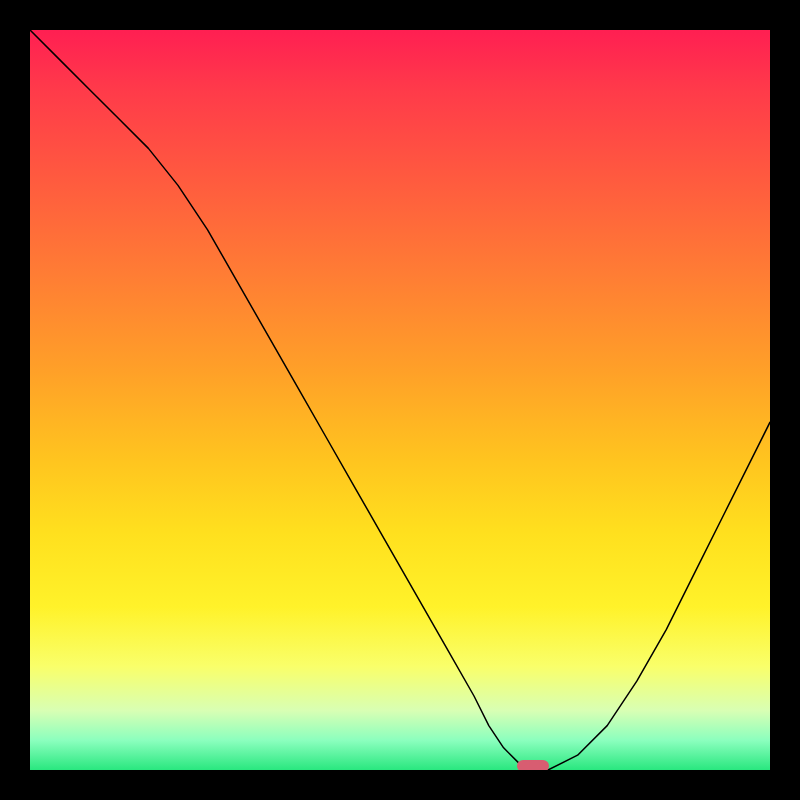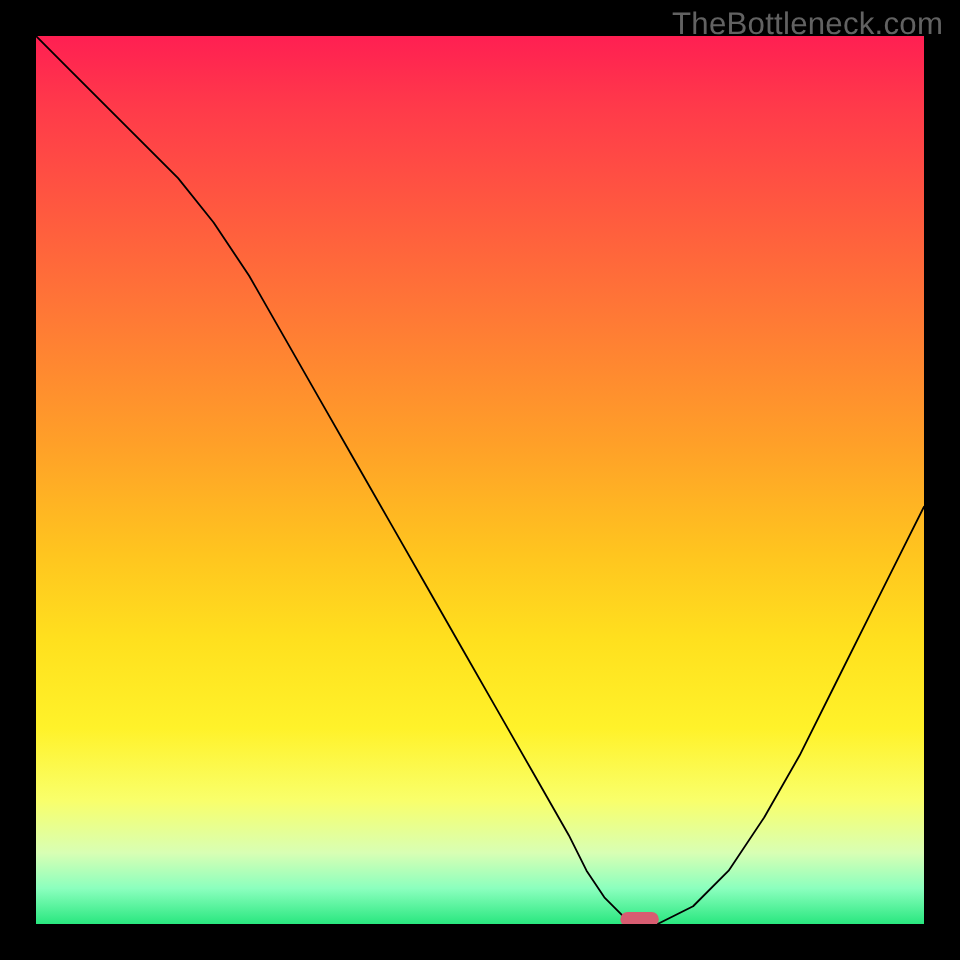--- a/index.html
+++ b/index.html
@@ -76,21 +76,20 @@
     background: #d85d71;
     border-radius: 6px;
     z-index: 8;
   }
 </style>
 </head>
 <body>
 
 <div class="frame">
 
-  <div class="watermark">TheBottleneck.com</div>
 
   <div class="plot-area">
     <div class="gradient"></div>
 
     <svg class="curve-svg" viewBox="0 0 740 740" preserveAspectRatio="none">
       <path id="curve-path" class="curve-path" d="M0.0 0.0 L29.6 29.6 L59.2 59.2 L88.8 88.8 L118.4 118.4 L148.0 155.4 L177.6 199.8 L207.2 251.6 L236.8 303.4 L266.4 355.2 L296.0 407.0 L325.6 458.8 L355.2 510.6 L384.8 562.4 L414.4 614.2 L444.0 666.0 L458.8 695.6 L473.6 717.8 L488.4 732.6 L503.2 740.0 L518.0 740.0 L547.6 725.2 L577.2 695.6 L606.8 651.2 L636.4 599.4 L666.0 540.2 L695.6 481.0 L725.2 421.8 L740.0 392.2 "></path>
     </svg>
 
     <div id="marker" class="marker" style="left: 487.2px; top: 730px;"></div>
   </div>

